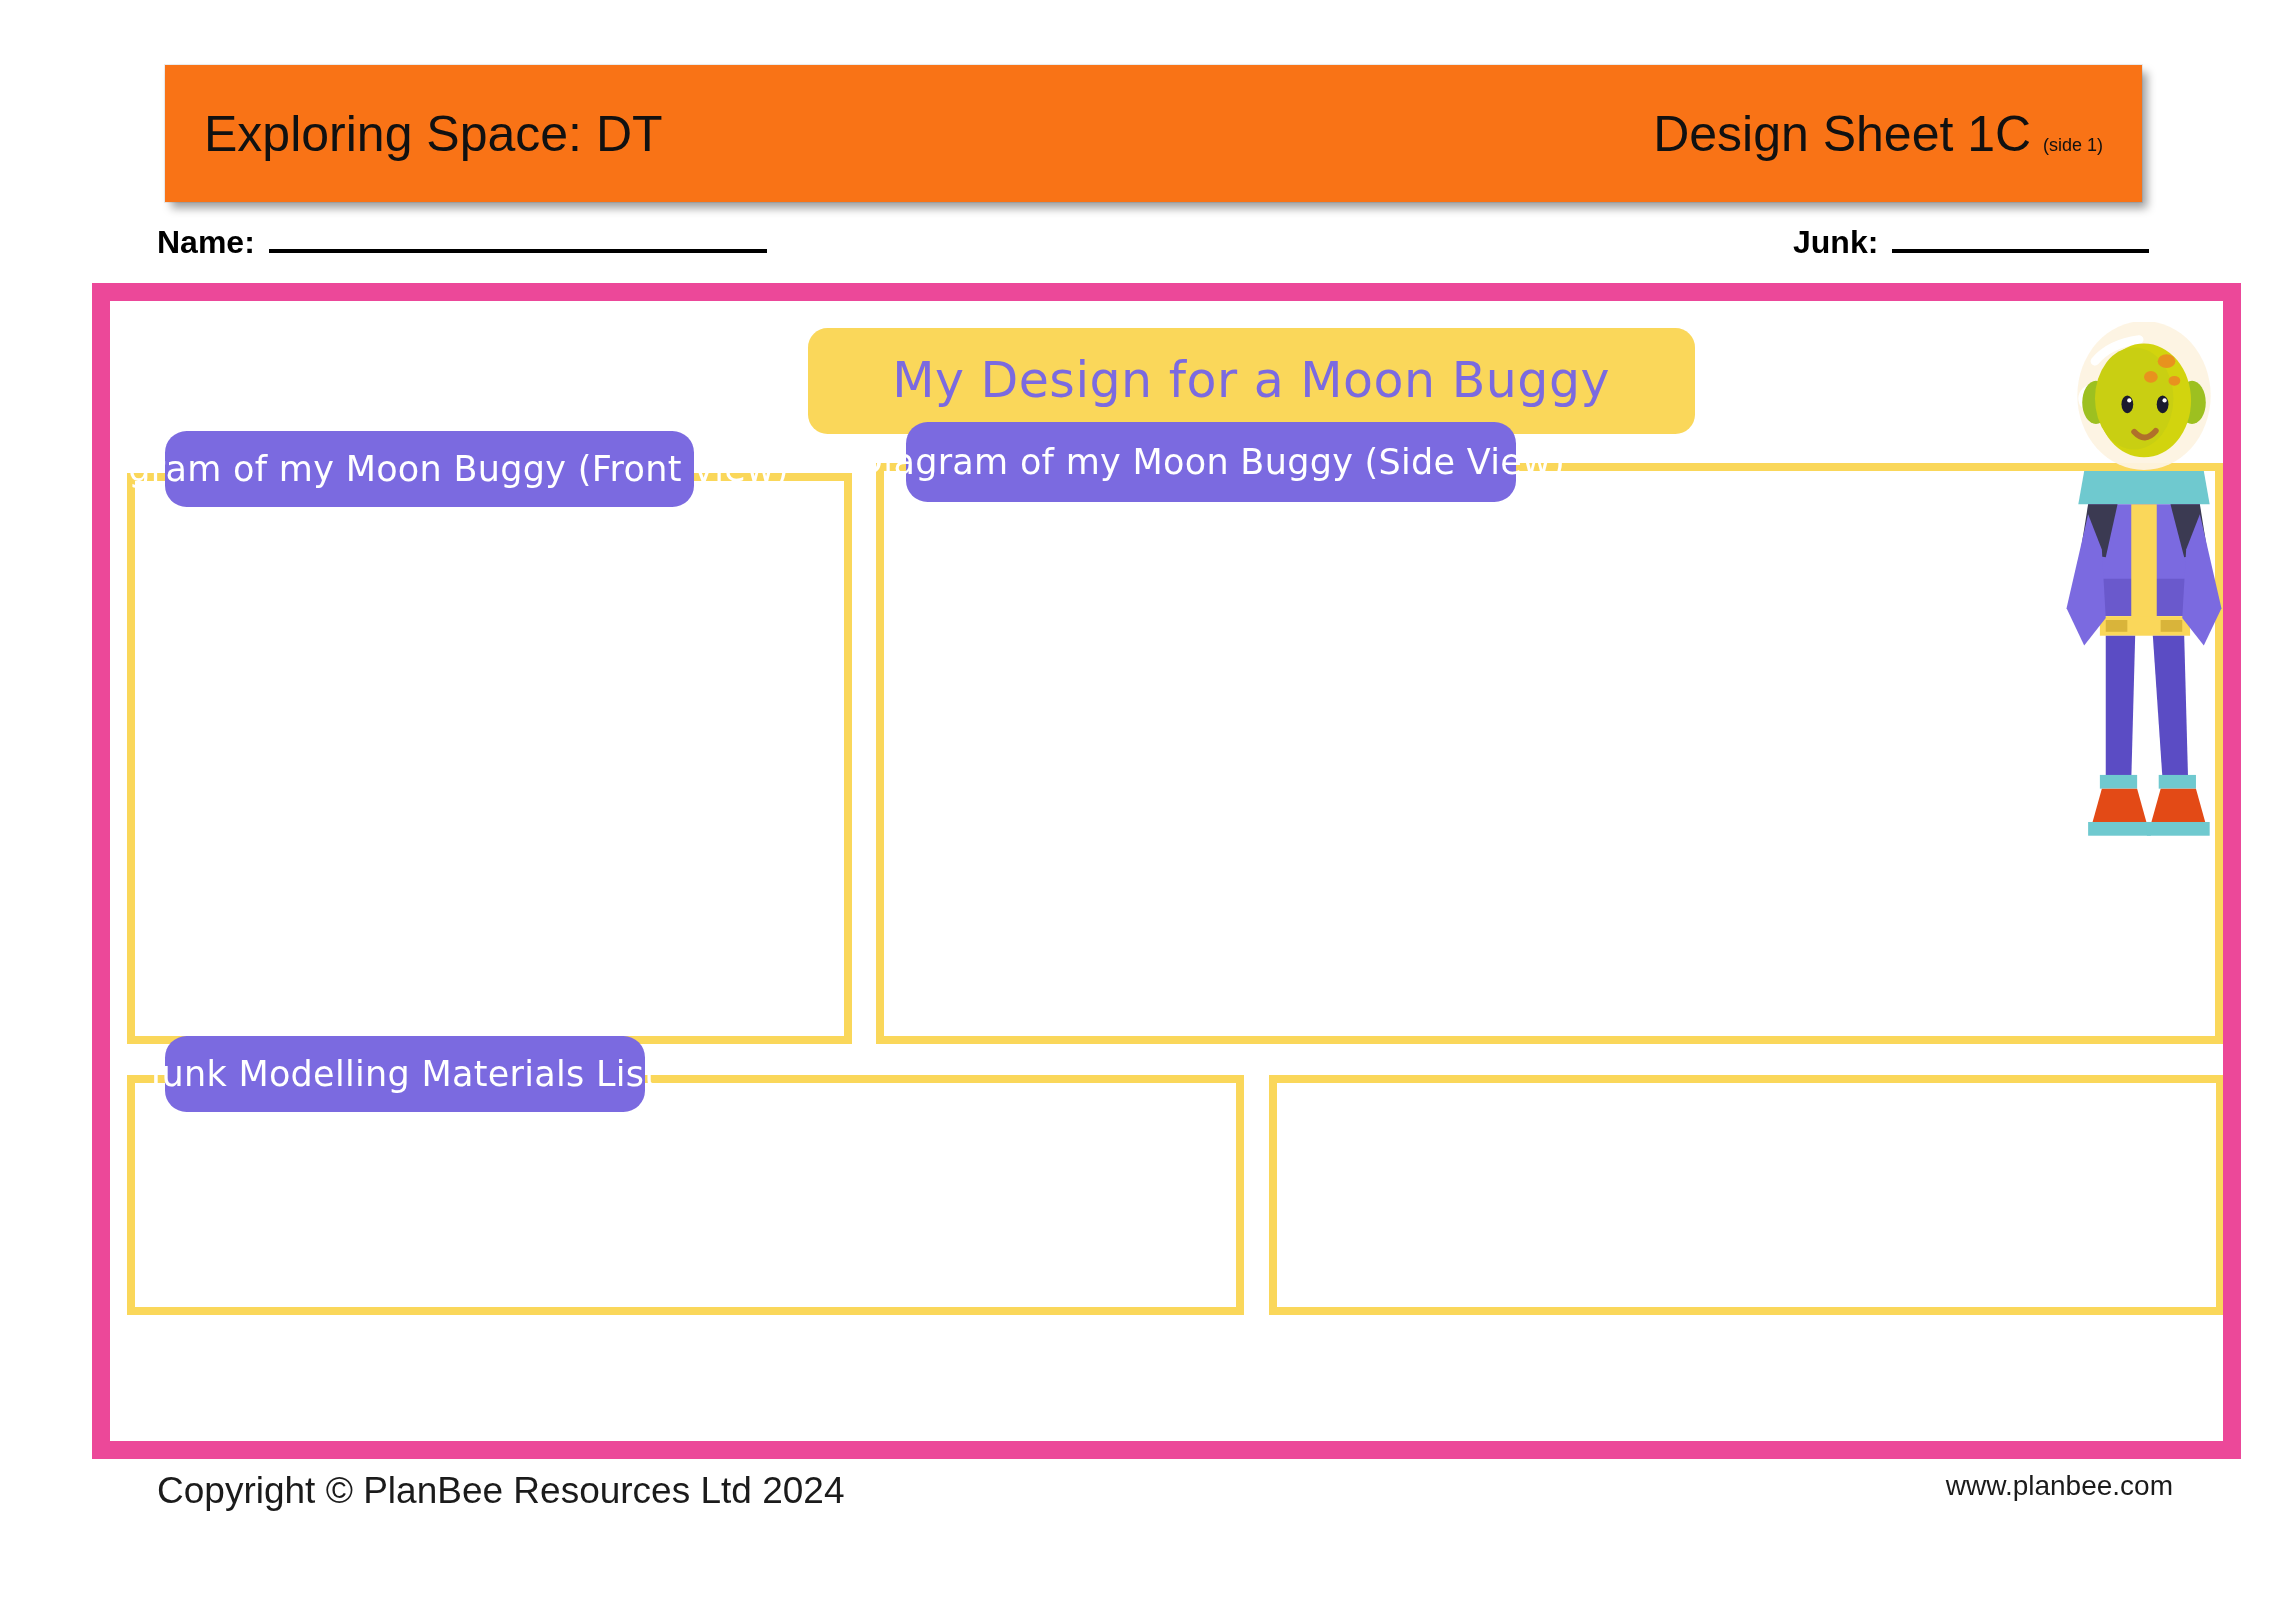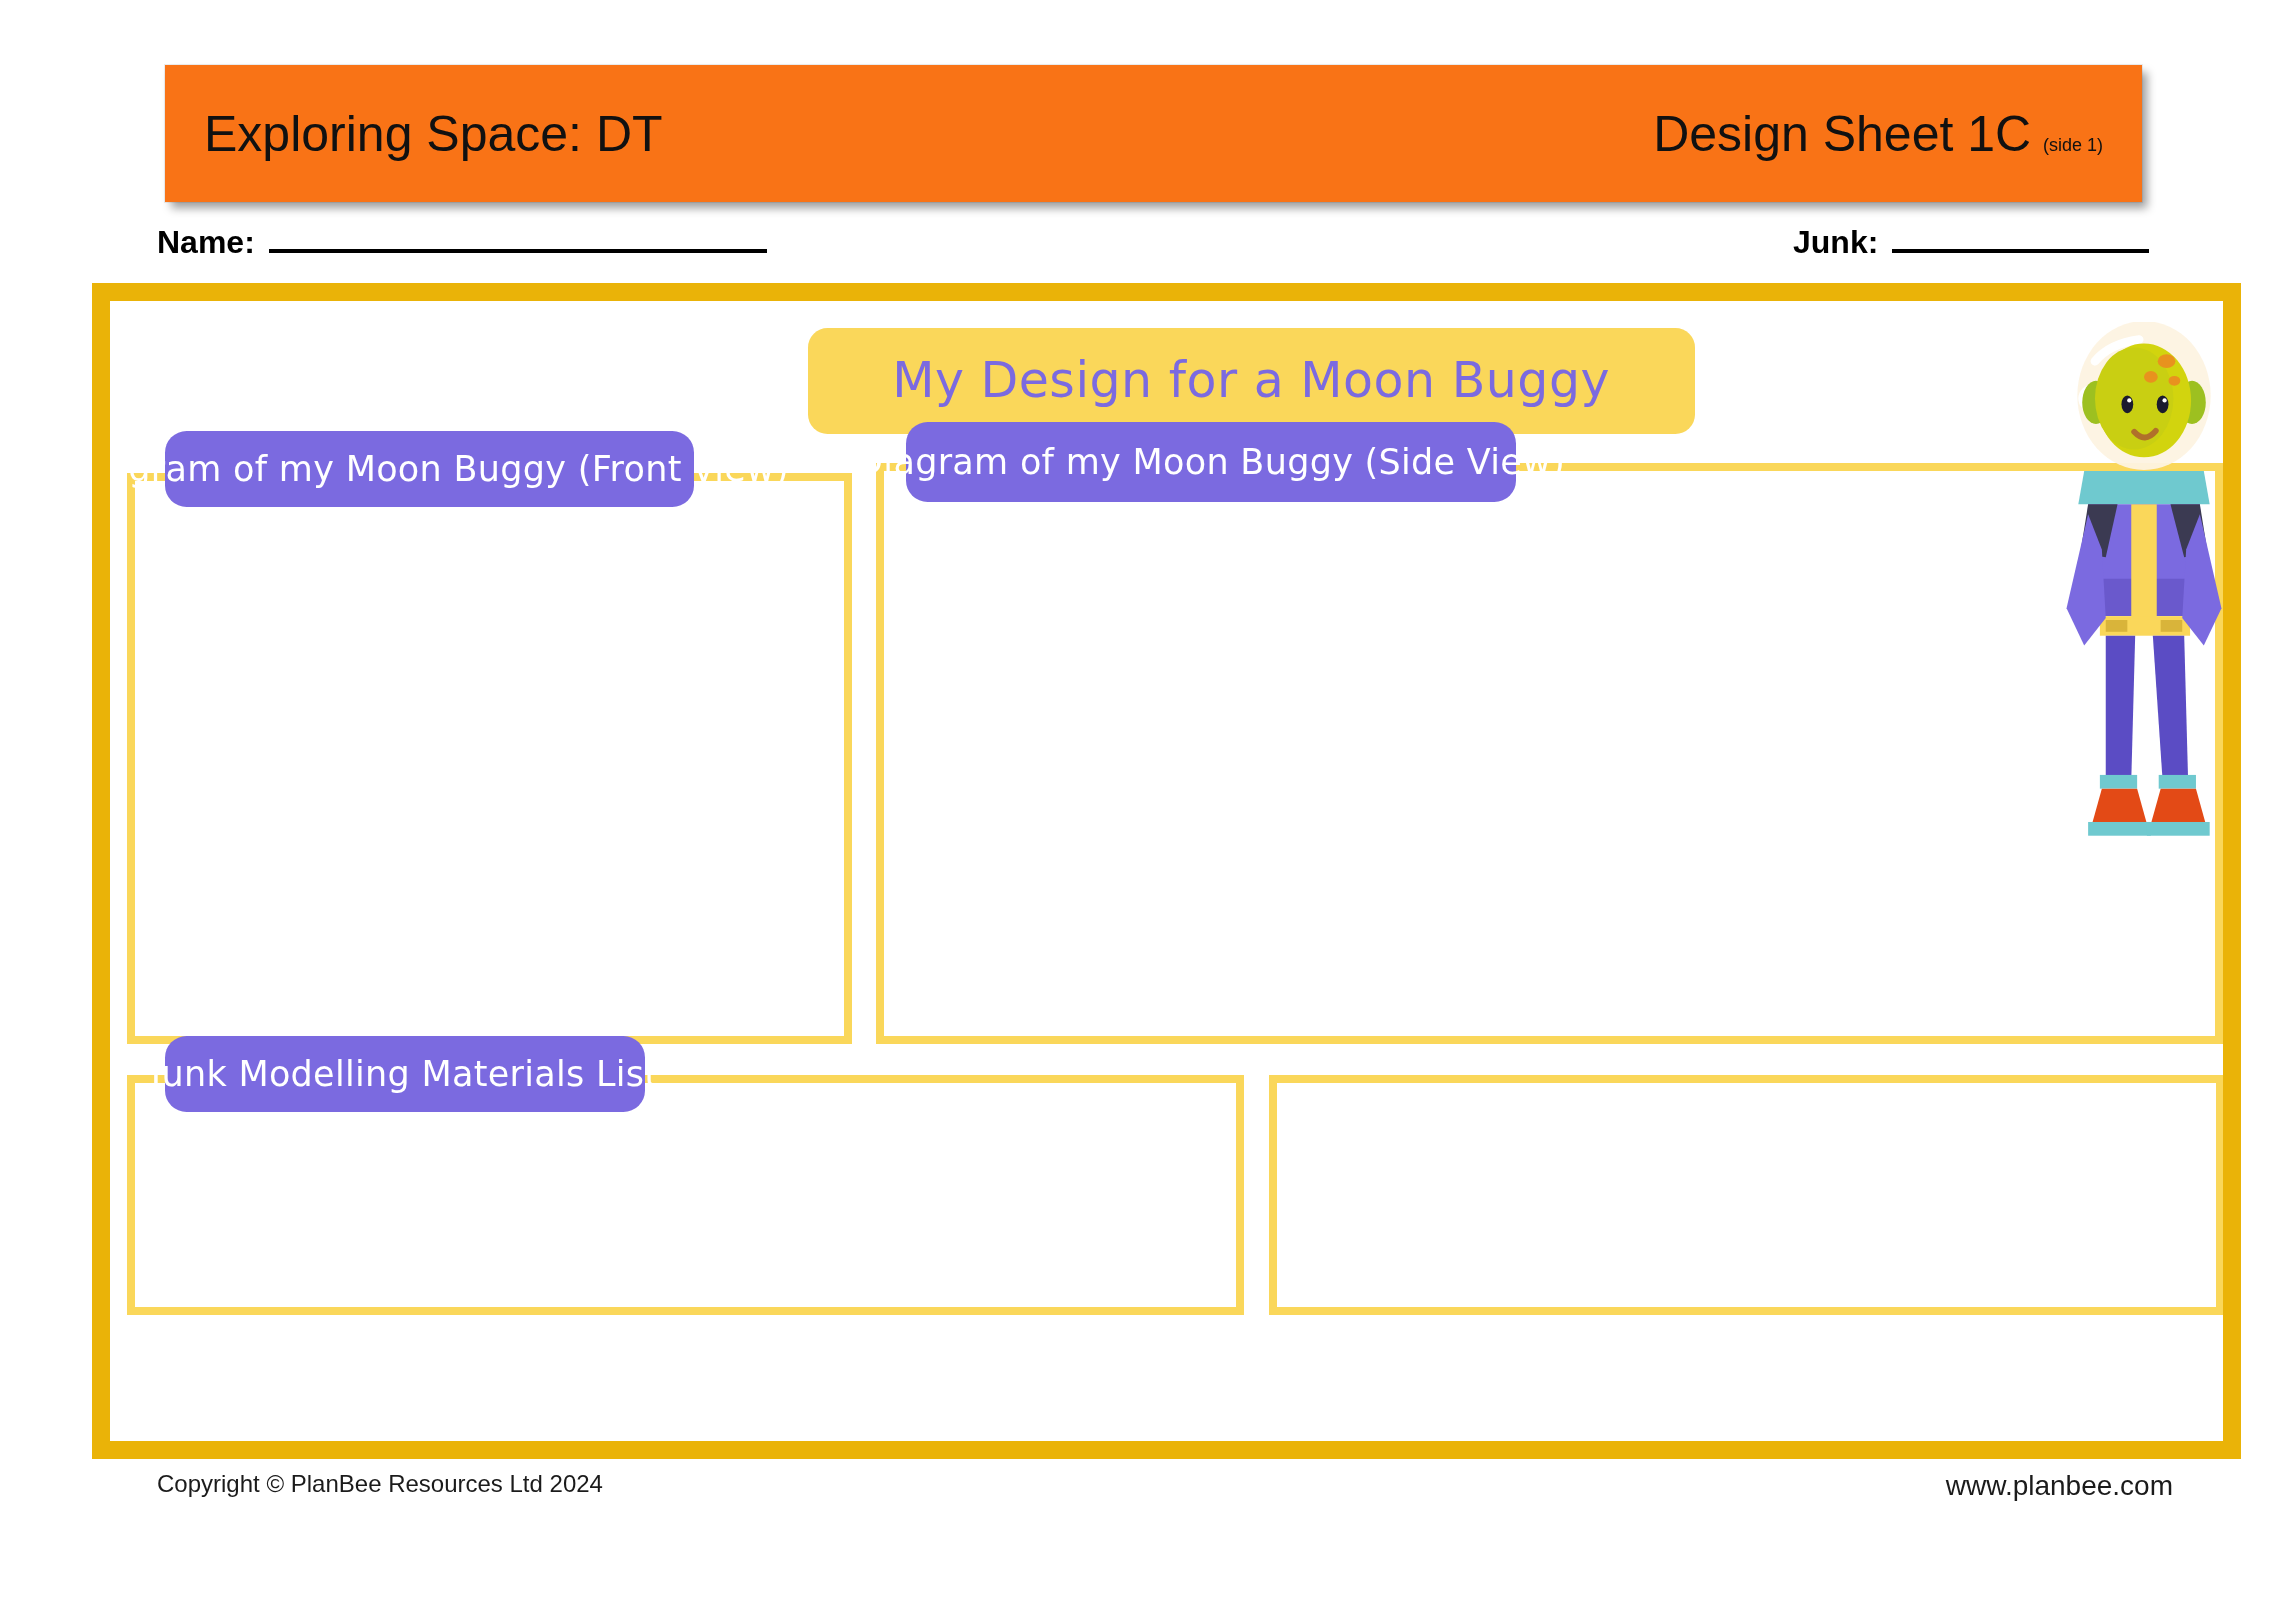--- a/index.html
+++ b/index.html
@@ -79,21 +79,21 @@
   .nd-line-name { width: 498px; }
   .nd-line-date { width: 257px; }
 
   
   .sheet-frame {
     position: absolute;
     left: 92px;
     top: 283px;
     width: 2149px;
     height: 1176px;
-    background: #eab308;
+    background: #ec4899;
     box-sizing: border-box;
     padding: 17.6px;
   }
   .sheet-inner {
     position: relative;
     width: 100%;
     height: 100%;
     background: #ffffff;
     overflow: hidden;
   }
@@ -169,21 +169,21 @@
     position: absolute;
     left: 0;
     top: 1470px;
     width: 2296px;
     height: 49px;
   }
   .footer-copy {
     position: absolute;
     left: 157px;
     top: 0;
-    font-size: 24px;
+    font-size: 37px;
     color: #1b1b1b;
   }
   .footer-url {
     position: absolute;
     right: 123px;
     top: 0;
     font-size: 28px;
     color: #1b1b1b;
   }
 </style>

